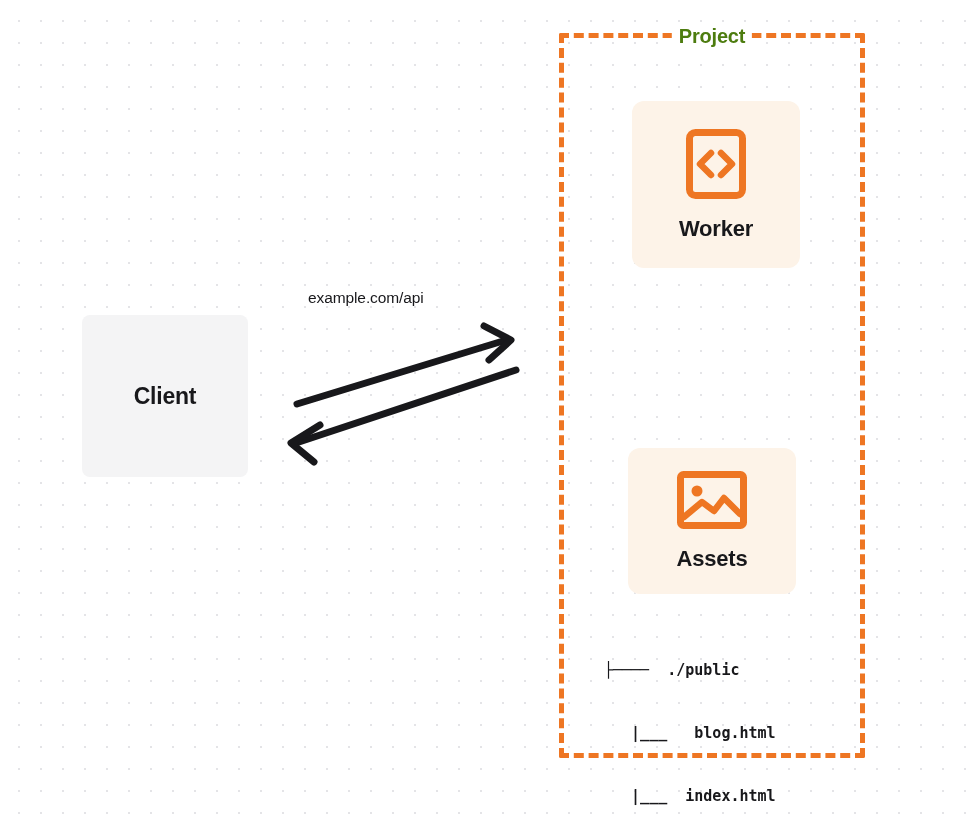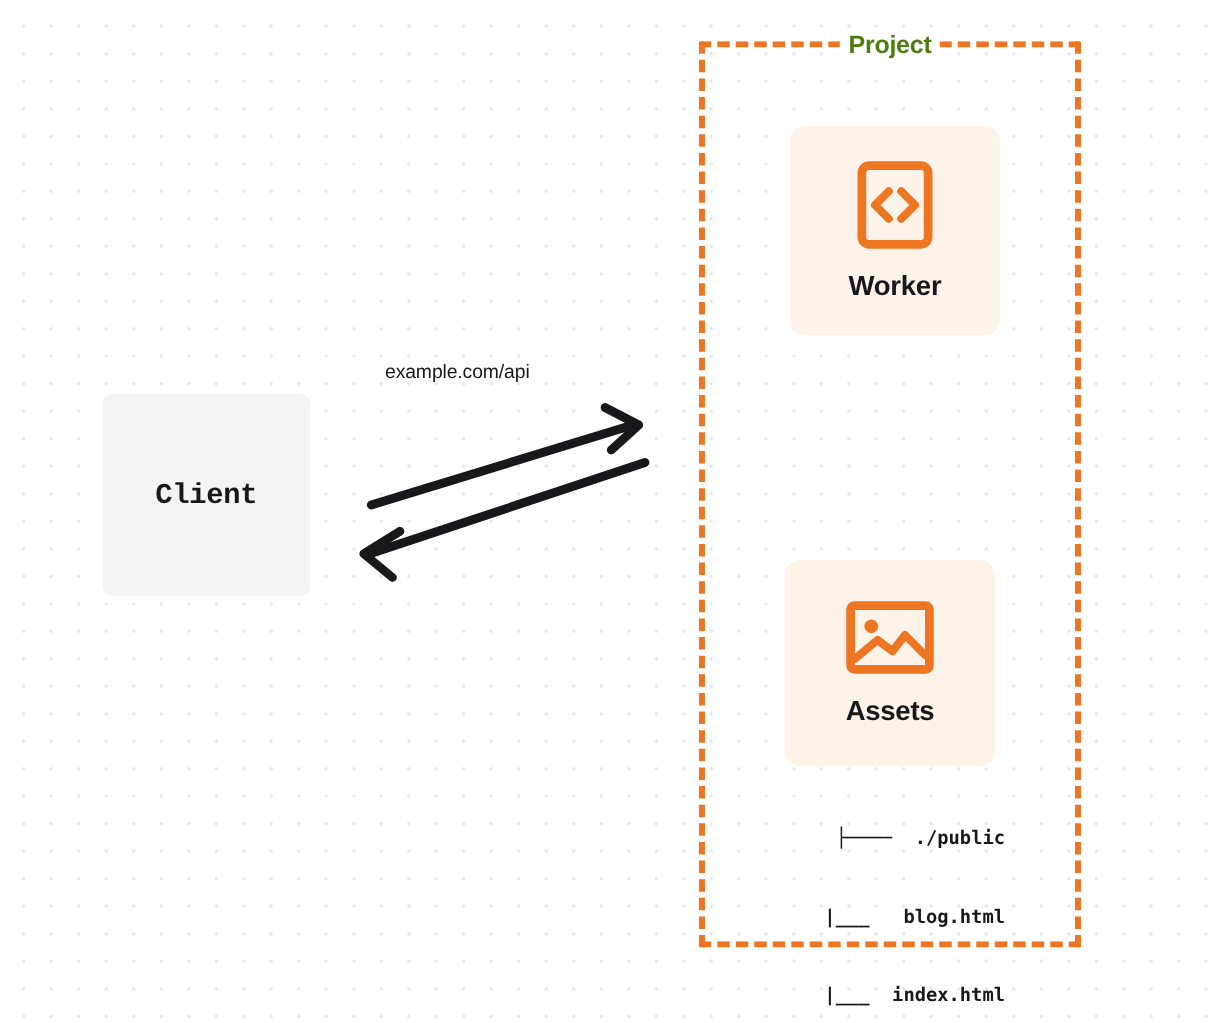--- a/index.html
+++ b/index.html
@@ -35,21 +35,20 @@
     border-radius: 8px;
     display: flex;
     align-items: center;
     justify-content: center;
   }
   #client-node .node-label {
     font-size: 23px;
     font-weight: 700;
     color: #18181b;
     letter-spacing: -0.2px;
-    font-family: Liberation Mono, monospace;
   }
 
   
   #arrows-layer {
     position: absolute;
     left: 0;
     top: 0;
     width: 980px;
     height: 818px;
     pointer-events: none;
@@ -105,21 +104,21 @@
   #worker-card {
     left: 632px;
     top: 101px;
     width: 168px;
     height: 167px;
   }
   #assets-card {
     left: 628px;
     top: 448px;
     width: 168px;
-    height: 165px;
+    height: 146px;
   }
   .service-card .card-icon {
     line-height: 0;
     margin-bottom: 16px;
   }
   .service-card .card-label {
     font-size: 22px;
     font-weight: 700;
     color: #18181b;
     letter-spacing: -0.2px;
@@ -133,21 +132,21 @@
     width: 200px;
     font-family: "DejaVu Sans Mono", "Liberation Mono", monospace;
     font-size: 15px;
     font-weight: 700;
     color: #18181b;
     line-height: 21px;
     white-space: pre;
   }
   #file-tree .tree-row {
     display: block;
-    text-align: right;
+    text-align: left;
   }
 </style>
 </head>
 <body>
 
 <div id="canvas">
 
   <div id="client-node">
     <span class="node-label">Client</span>
   </div>

